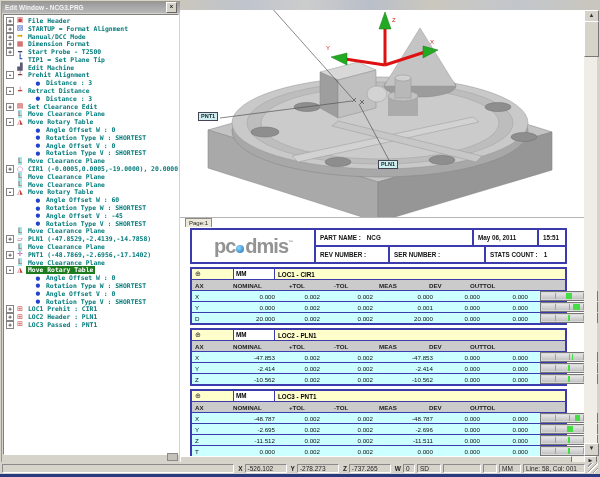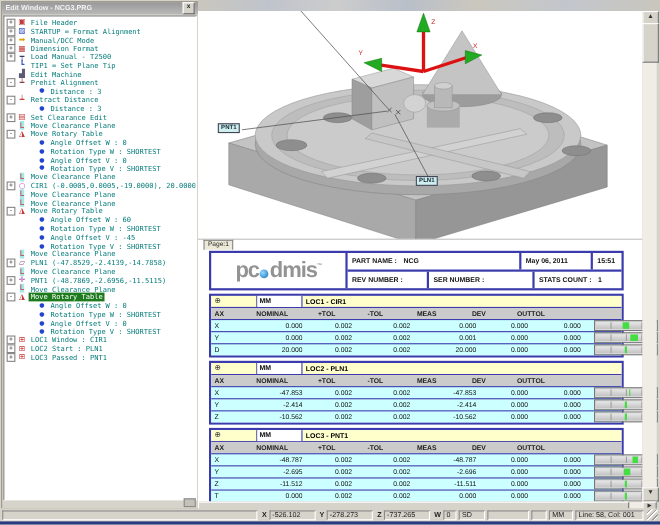--- a/index.html
+++ b/index.html
@@ -12,21 +12,21 @@
   .ew-titlebar{position:relative;height:11px;background:linear-gradient(#989898,#b9b9b9);
                display:flex;align-items:center;padding:0 3px;}
   .ew-title{color:#f2f2f2;font-size:6.5px;font-weight:bold;white-space:nowrap;overflow:hidden;flex:1;}
   .ew-close{width:9px;height:9px;background:#d6d3ca;border:1px solid #808080;
             border-color:#fff #666 #666 #fff;font-size:6px;line-height:7px;text-align:center;
             color:#222;font-weight:bold;}
   .tree{position:absolute;left:1px;top:12px;right:1px;bottom:7px;background:#fff;
         border:1px solid #808080;border-color:#808080 #fff #fff #808080;
         overflow:hidden;padding:2px 0 0 2px;}
   .trow{display:flex;align-items:center;height:7.8px;white-space:nowrap;
-        font-family:"DejaVu Sans Mono",monospace;font-size:6.4px;font-weight:normal;color:#047b7b;}
+        font-family:"DejaVu Sans Mono",monospace;font-size:6.4px;font-weight:bold;color:#047b7b;}
   .trow[data-level="1"]{padding-left:18px;}
   .tbox{flex:0 0 auto;width:6px;height:6px;margin-right:2px;border:1px solid #848484;background:#fff;
         font-size:6px;line-height:5px;text-align:center;color:#333;
         font-family:"DejaVu Sans Mono",monospace;}
   .tbox:empty{visibility:hidden;}
   .ticon{flex:0 0 auto;width:8px;text-align:center;margin-right:2px;font-size:7px;line-height:7px;
          font-family:"DejaVu Sans",sans-serif;font-weight:normal;}
   .tlabel{overflow:hidden;text-overflow:clip;padding:0 2px;}
   .trow[data-sel="true"] .tlabel{background:#1d7a1d;color:#fff;}
   
@@ -167,21 +167,21 @@
 
         <div class="trow" data-level="0">
           <span class="tbox">+</span>
           <span class="ticon" data-icon="dim-format"></span>
           <span class="tlabel">Dimension Format</span>
         </div>
 
         <div class="trow" data-level="0">
           <span class="tbox">+</span>
           <span class="ticon" data-icon="probe"></span>
-          <span class="tlabel">Load Manual - T2500</span>
+          <span class="tlabel">Start Probe - T2500</span>
         </div>
 
         <div class="trow" data-level="0">
           <span class="tbox"></span>
           <span class="ticon" data-icon="tip"></span>
           <span class="tlabel">TIP1 = Set Plane Tip</span>
         </div>
 
         <div class="trow" data-level="0">
           <span class="tbox"></span>
@@ -323,21 +323,21 @@
 
         <div class="trow" data-level="0">
           <span class="tbox"></span>
           <span class="ticon" data-icon="move-clearance"></span>
           <span class="tlabel">Move Clearance Plane</span>
         </div>
 
         <div class="trow" data-level="0">
           <span class="tbox">+</span>
           <span class="ticon" data-icon="point"></span>
-          <span class="tlabel">PNT1 (-48.7869,-2.6956,-11.5115)</span>
+          <span class="tlabel">PNT1 (-48.7869,-2.6956,-17.1402)</span>
         </div>
 
         <div class="trow" data-level="0">
           <span class="tbox"></span>
           <span class="ticon" data-icon="move-clearance"></span>
           <span class="tlabel">Move Clearance Plane</span>
         </div>
 
         <div class="trow" data-level="0" data-sel="true">
           <span class="tbox">-</span>
@@ -365,27 +365,27 @@
 
         <div class="trow" data-level="1">
           <span class="tbox"></span>
           <span class="ticon" data-icon="dot"></span>
           <span class="tlabel">Rotation Type V : SHORTEST</span>
         </div>
 
         <div class="trow" data-level="0">
           <span class="tbox">+</span>
           <span class="ticon" data-icon="loc"></span>
-          <span class="tlabel">LOC1 Window : CIR1</span>
+          <span class="tlabel">LOC1 Prehit : CIR1</span>
         </div>
 
         <div class="trow" data-level="0">
           <span class="tbox">+</span>
           <span class="ticon" data-icon="loc"></span>
-          <span class="tlabel">LOC2 Start : PLN1</span>
+          <span class="tlabel">LOC2 Header : PLN1</span>
         </div>
 
         <div class="trow" data-level="0">
           <span class="tbox">+</span>
           <span class="ticon" data-icon="loc"></span>
           <span class="tlabel">LOC3 Passed : PNT1</span>
         </div>
       </div>
     <div class="ew-bottom">
       <span class="ew-corner"></span>

